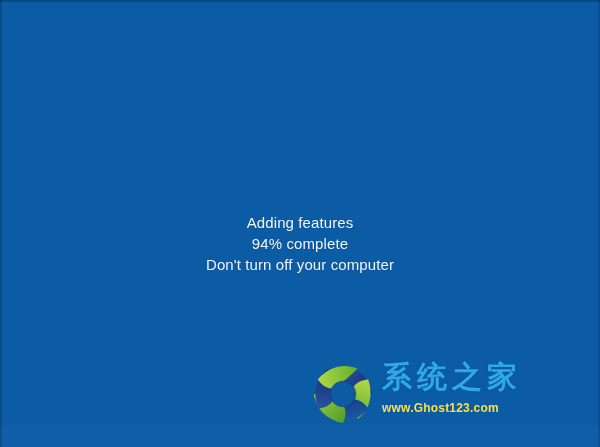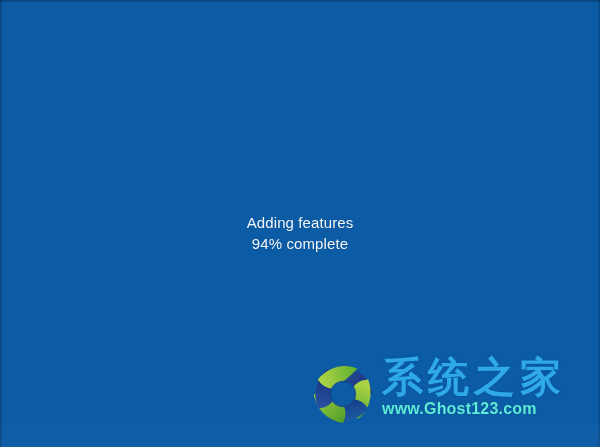--- a/index.html
+++ b/index.html
@@ -81,52 +81,53 @@
     height: 66px;
   }
   #watermark-text {
     position: absolute;
     left: 72px;
     top: 0;
     width: 200px;
   }
   #watermark-cn {
     display: block;
-    font-size: 41px;
+    font-size: 30px;
     line-height: 44px;
     font-weight: 700;
     color: #2ea8e6;
     letter-spacing: 5px;
     text-shadow: 0 0 2px rgba(12,80,140,0.55);
     white-space: nowrap;
   }
   #watermark-url {
     display: block;
-    font-size: 16px;
+    font-size: 12px;
     line-height: 19px;
     font-weight: 700;
-    color: #5eead4;
+    color: #fde047;
     letter-spacing: 0.2px;
     text-shadow: 0 0 1px rgba(12,80,140,0.5);
     white-space: nowrap;
   }
 </style>
 </head>
 <body>
 
 <div id="screen">
 
   <div id="edge-top"></div>
   <div id="edge-left"></div>
   <div id="edge-right"></div>
   <div id="edge-bottom-band"></div>
 
   <div id="status-block">
     <span class="status-line">Adding features</span>
     <span class="status-line">94% complete</span>
+    <span class="status-line">Don't turn off your computer</span>
   </div>
 
   <div id="watermark">
 
     <svg id="watermark-logo" viewBox="0 0 100 100">
       <defs>
         <linearGradient id="gBlueA" x1="0" y1="0" x2="1" y2="1">
           <stop offset="0%" stop-color="#2a57a8"></stop>
           <stop offset="100%" stop-color="#15286e"></stop>
         </linearGradient>

